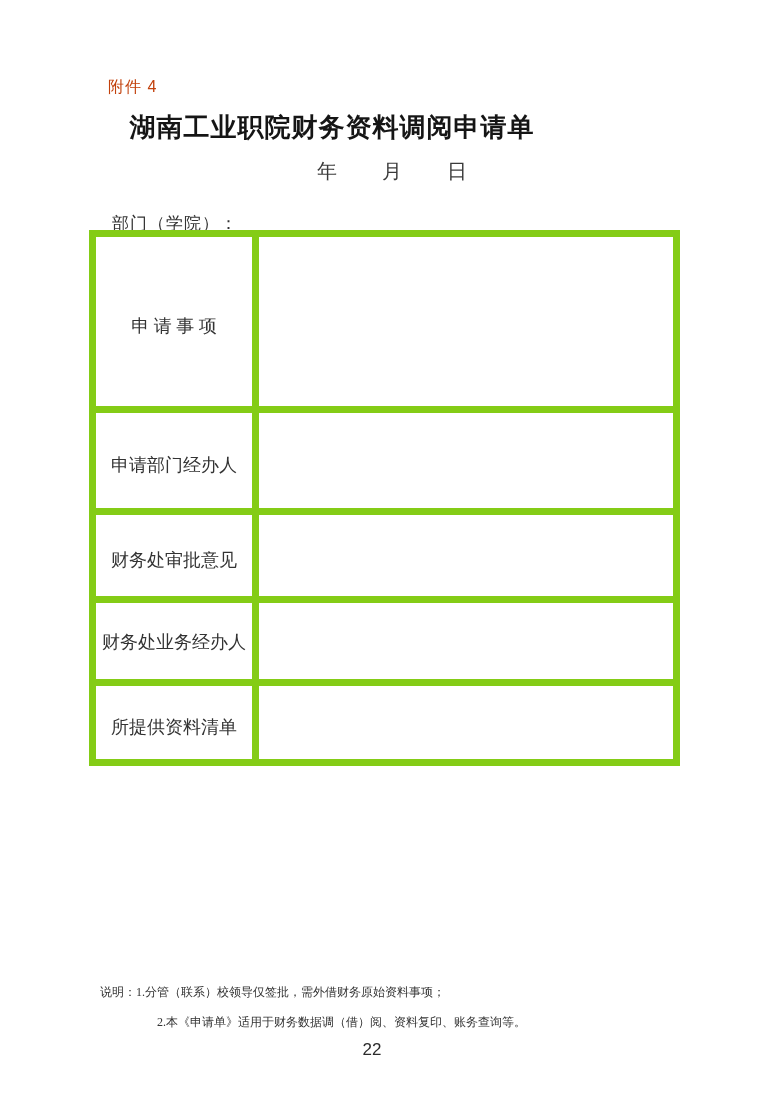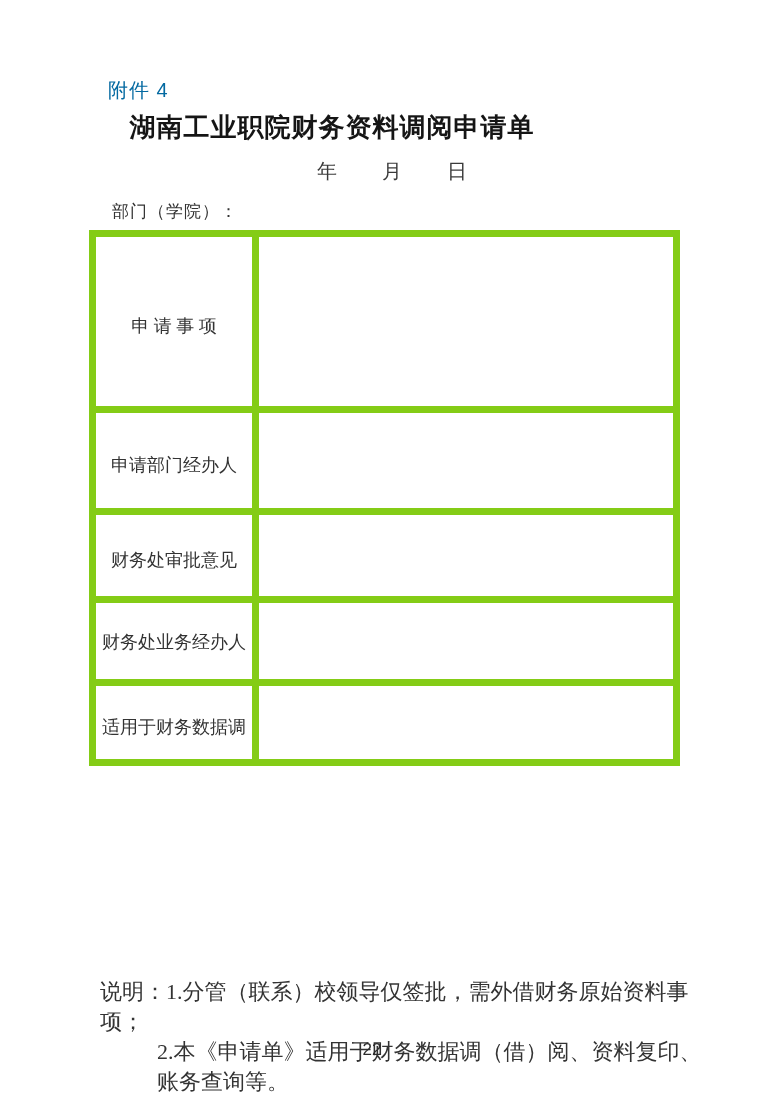--- a/index.html
+++ b/index.html
@@ -9,22 +9,22 @@
     background: #ffffff;
     font-family: "Liberation Serif", serif;
     color: #333333;
     overflow: hidden;
   }
   .attachment-label {
     position: absolute;
     left: 108px;
     top: 77px;
     font-family: "Liberation Sans", sans-serif;
-    font-size: 20px;
-    color: #0369a1;
+    font-size: 16px;
+    color: #c2410c;
     letter-spacing: 1px;
   }
   .form-title {
     position: absolute;
     left: 0;
     top: 110px;
     width: 638px;
     text-align: center;
     text-indent: 26px;
     font-family: "Liberation Sans", sans-serif;
@@ -40,21 +40,21 @@
     width: 784px;
     display: flex;
     justify-content: center;
     gap: 45px;
     font-size: 20px;
     color: #3a3a3a;
   }
   .department-label {
     position: absolute;
     left: 112px;
-    top: 200px;
+    top: 212px;
     font-size: 17px;
     color: #333333;
     letter-spacing: 1px;
   }
   table.form-table {
     position: absolute;
     left: 89px;
     top: 230px;
     width: 591px;
     border-collapse: collapse;
@@ -83,21 +83,21 @@
   tr:nth-child(5) td { height: 80px; }
   tr:nth-child(6) td { height: 98px; text-align: center; }
   tr:nth-child(7) td { height: 106px; }
   tr:nth-child(7) td.label-cell { letter-spacing: 3px; }
   tr:nth-child(4) td.label-cell { padding-top: 4px; }
   .notes {
     position: absolute;
     left: 100px;
     top: 977px;
     width: 620px;
-    font-size: 22px;
+    font-size: 12px;
     color: #333333;
     line-height: 30px;
   }
   .note-line-2 {
     margin-left: 57px;
   }
   .page-number {
     position: absolute;
     left: 0;
     top: 1040px;
@@ -136,21 +136,21 @@
     </tr>
     <tr>
       <td class="label-cell">财务处审批意见</td>
       <td class="content-cell"></td>
     </tr>
     <tr>
       <td class="label-cell">财务处业务经办人</td>
       <td class="content-cell"></td>
     </tr>
     <tr>
-      <td class="label-cell">适用于财务数据调</td>
+      <td class="label-cell">所提供资料清单</td>
       <td class="content-cell"></td>
     </tr>
   </tbody>
 </table>
 
 <div class="notes">
   <div class="note-line-1"><span>说明：</span><span>1.分管（联系）校领导仅签批，需外借财务原始资料事项；</span></div>
   <div class="note-line-2"><span>2.本《申请单》适用于财务数据调（借）阅、资料复印、账务查询等。</span></div>
 </div>
 

